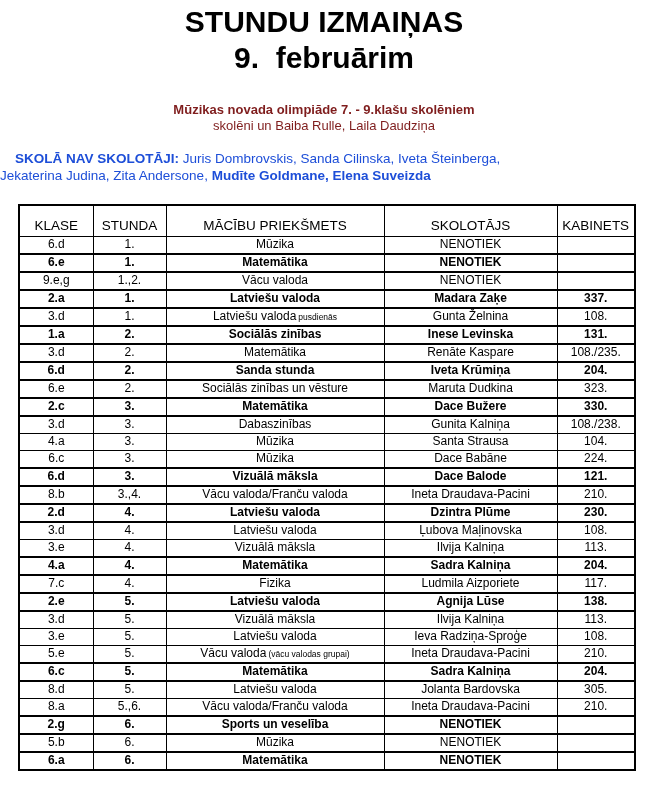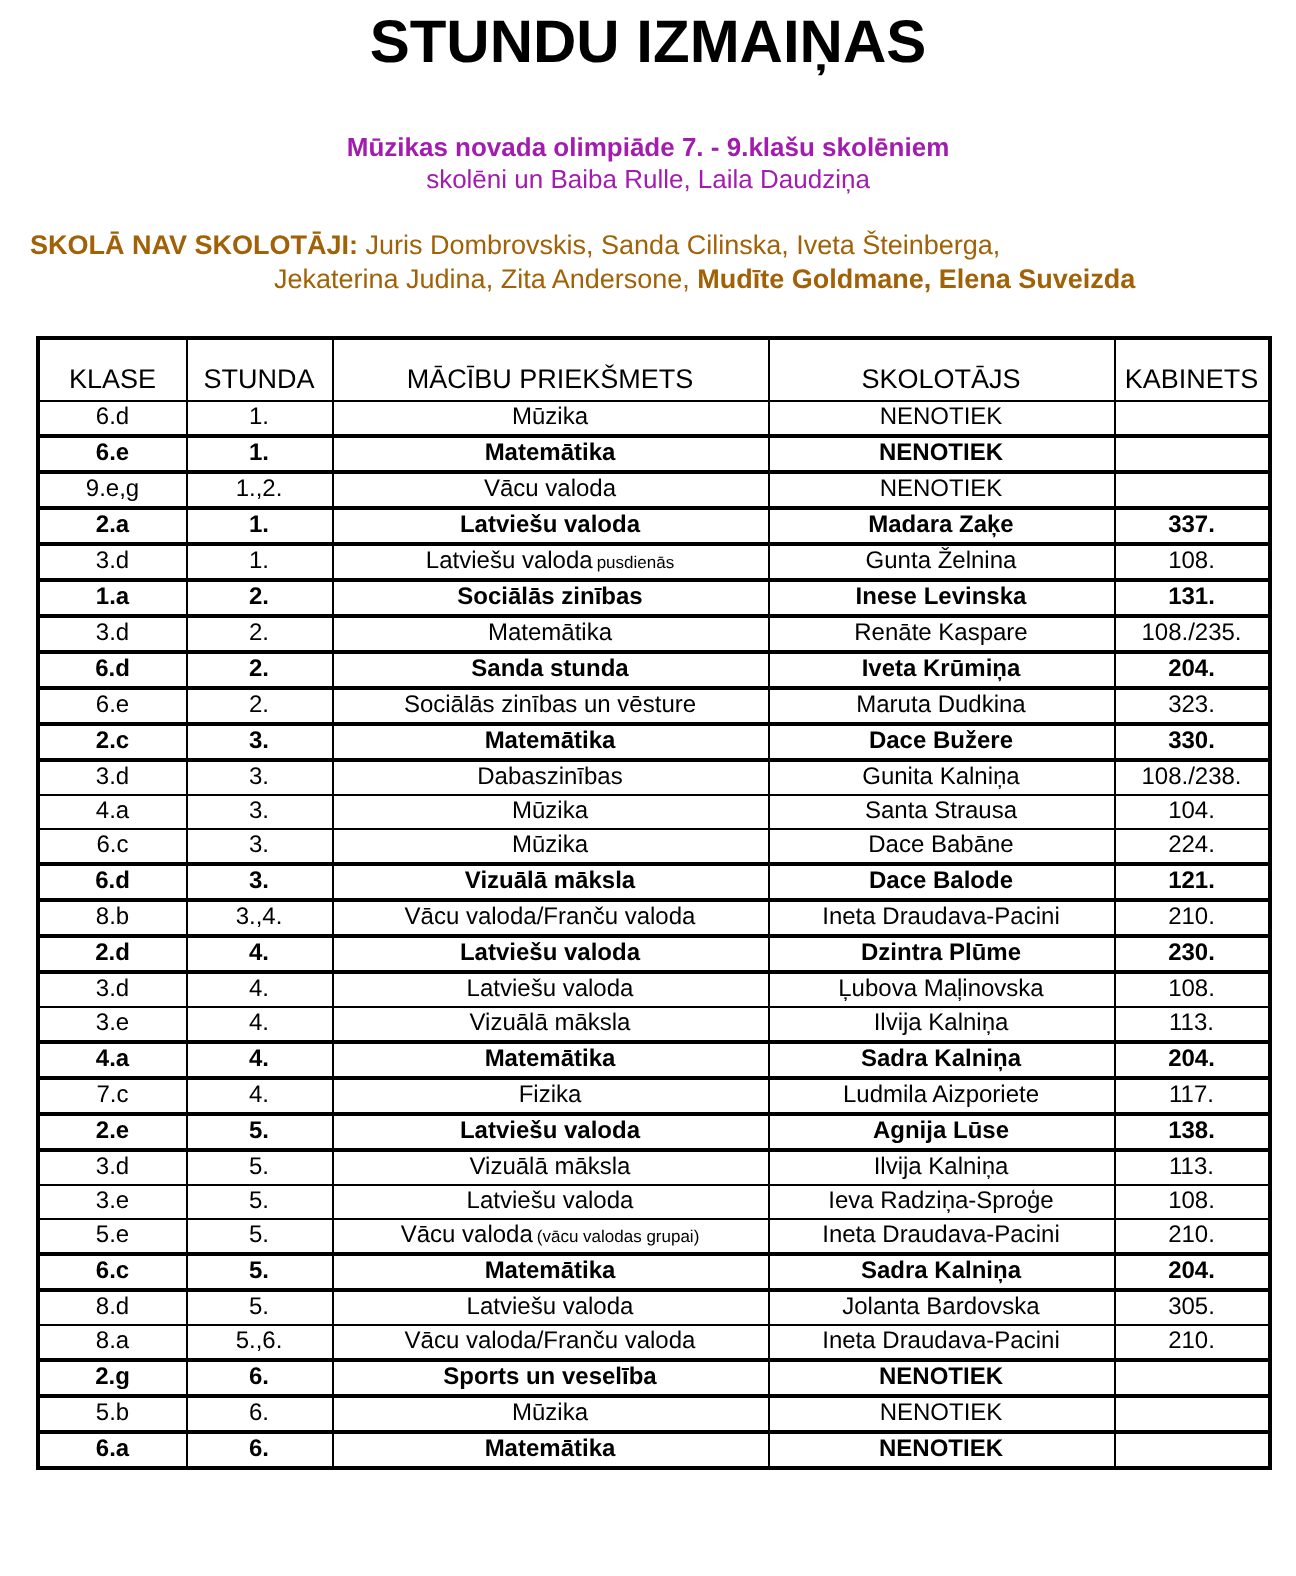--- a/index.html
+++ b/index.html
@@ -20,34 +20,34 @@
     margin: 0;
     line-height: 36px;
     white-space: pre;
   }
   .title-block { padding-top: 4px; }
 
   .blue-note {
     margin-top: 26px;
     text-align: center;
     font-size: 13px;
-    color: #a21caf;
+    color: #7f1d1d;
     line-height: 16px;
   }
   .bn1 { font-weight: bold; }
 
   .red-note {
     margin-top: 16px;
     font-size: 13.5px;
     font-weight: normal;
-    color: #a16207;
+    color: #1d4ed8;
     line-height: 17px;
   }
   .rn-line1 { padding-left: 15px; }
-  .rn-line2 { padding-left: 137px; }
+  .rn-line2 { }
   .red-note b { font-weight: bold; }
 
   table.schedule {
     margin: 20px 0 0 18px;
     width: 616px;
     border-collapse: collapse;
     table-layout: fixed;
     border: 2px solid #000;
   }
   .schedule th, .schedule td {
@@ -78,20 +78,21 @@
   .note { font-size: 8.5px; margin-left: 2px; }
   .note:empty { margin-left: 0; }
 </style>
 </head>
 <body>
 
 <div class="page">
 
   <div class="title-block">
     <h1 class="title">STUNDU IZMAIŅAS</h1>
+    <h1 class="title">9.  februārim</h1>
   </div>
 
   <div class="blue-note">
     <div class="bn1">Mūzikas novada olimpiāde 7. - 9.klašu skolēniem</div>
     <div class="bn2">skolēni un Baiba Rulle, Laila Daudziņa</div>
   </div>
 
   <div class="red-note">
     <div class="rn-line1"><b>SKOLĀ NAV SKOLOTĀJI:</b><span> Juris Dombrovskis, Sanda Cilinska, Iveta Šteinberga,</span></div>
     <div class="rn-line2"><span>Jekaterina Judina, Zita Andersone, </span><b>Mudīte Goldmane, Elena Suveizda</b></div>

